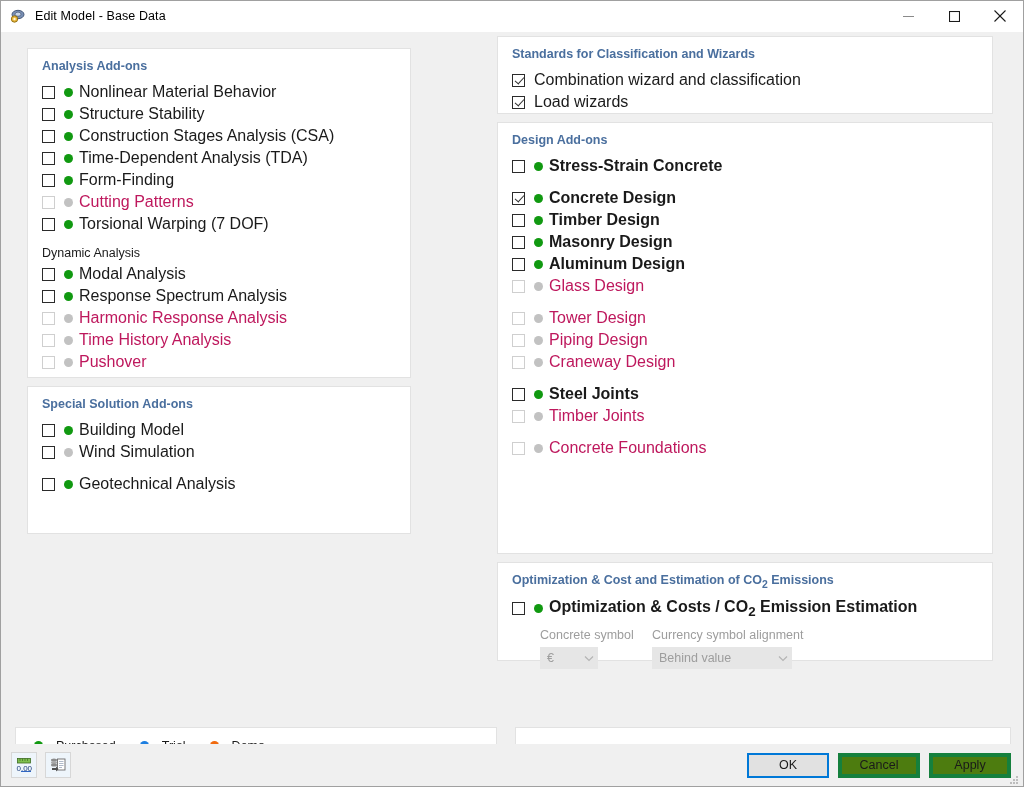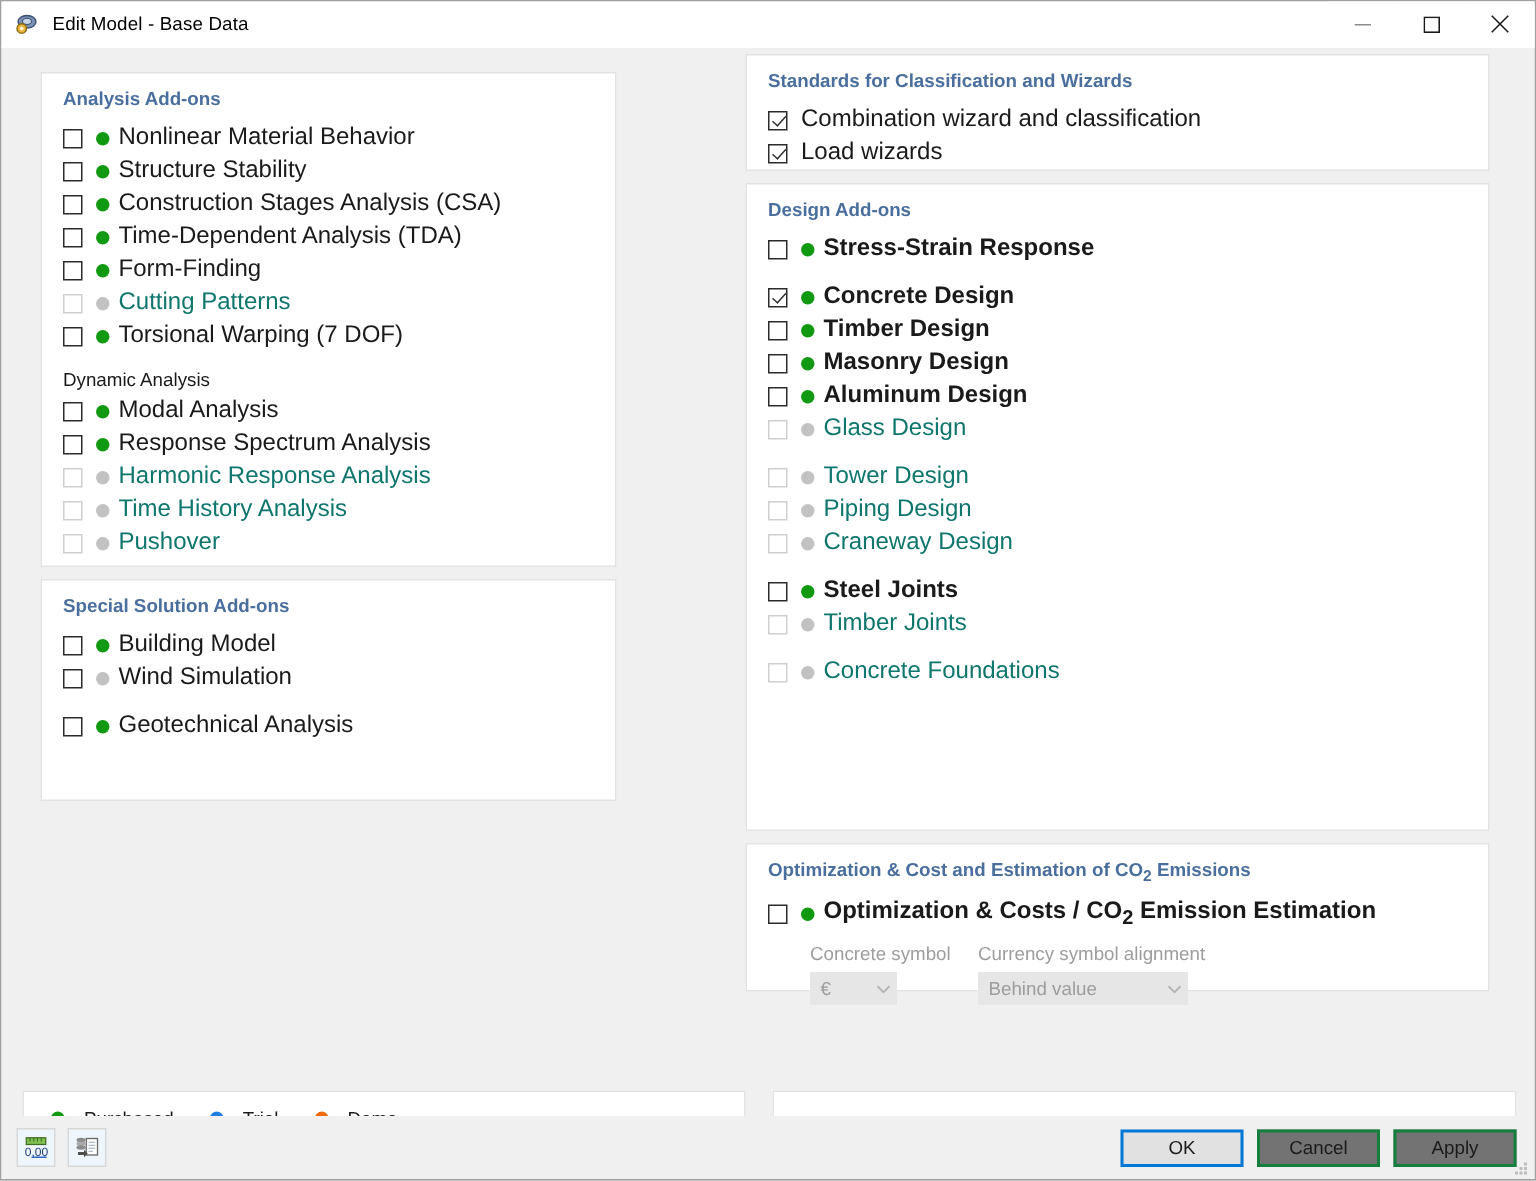--- a/index.html
+++ b/index.html
@@ -136,21 +136,21 @@
   .dot.green { background: #119911; }
   .dot.gray  { background: #c2c2c2; }
   .dot.blue  { background: #1e7fe0; }
   .dot.orange{ background: #f06a0f; }
 
   .lbl {
     font-size: 16px;
     color: #1a1a1a;
     white-space: nowrap;
   }
-  .row.disabled .lbl { color: #0f766e; }
+  .row.disabled .lbl { color: #be185d; }
 
   
   .opt-fields {
     display: flex;
     padding-left: 42px;
     margin-top: 8px;
   }
   .field { display: flex; flex-direction: column; }
   .field.small { width: 112px; }
   .field.large { width: 160px; margin-left: 0; }
@@ -206,22 +206,22 @@
     border: 1px solid #d7d7d7;
     margin-right: 8px;
     display: flex; align-items: center; justify-content: center;
     position: relative;
   }
   .btns { margin-left: auto; display: flex; }
   .btn {
     width: 82px; height: 25px;
     font-size: 12.5px;
     color: #1a1a1a;
-    background: #737373;
-    border: 2px solid #15803d;
+    background: #4d7c0f;
+    border: 4px solid #15803d;
     display: flex; align-items: center; justify-content: center;
     margin-left: 9px;
   }
   .btn.primary {
     border: 2px solid #0078d7;
     background: #e1e1e1;
   }
   .grip {
     position: absolute; right: 3px; bottom: 2px;
     width: 12px; height: 12px;
@@ -374,21 +374,21 @@
             </div>
           </div>
       </div>
 
       <div class="panel" style="height:432px;">
         <div class="panel-title">Design Add-ons</div>
         <div id="design-items">
             <div class="row">
               <span class="cb"></span>
               <span class="dot green"></span>
-              <span class="lbl" style="font-weight: bold;">Stress-Strain Response</span>
+              <span class="lbl" style="font-weight: bold;">Stress-Strain Concrete</span>
             </div>
             <div class="row gap-top">
               <span class="cb checked"></span>
               <span class="dot green"></span>
               <span class="lbl" style="font-weight: bold;">Concrete Design</span>
             </div>
             <div class="row">
               <span class="cb"></span>
               <span class="dot green"></span>
               <span class="lbl" style="font-weight: bold;">Timber Design</span>

